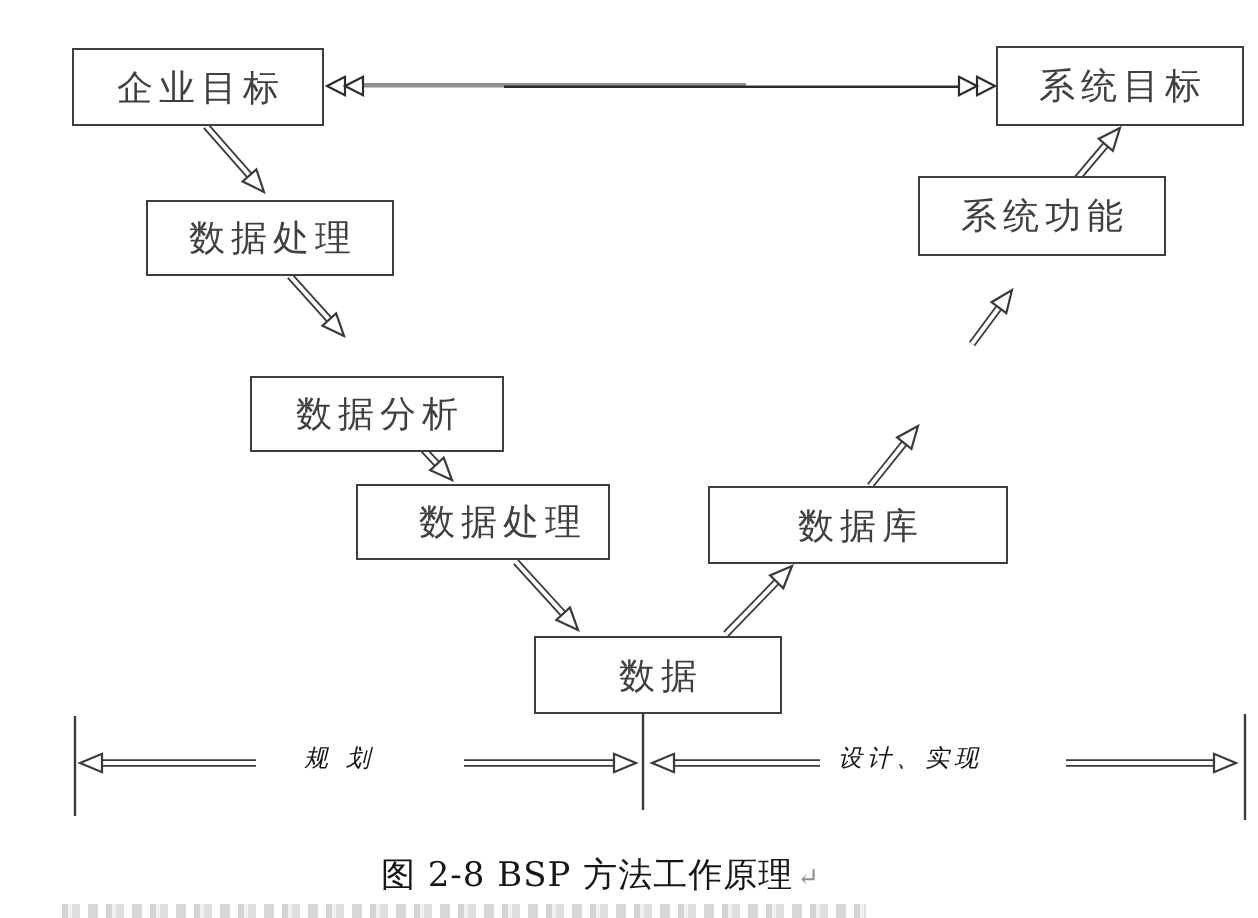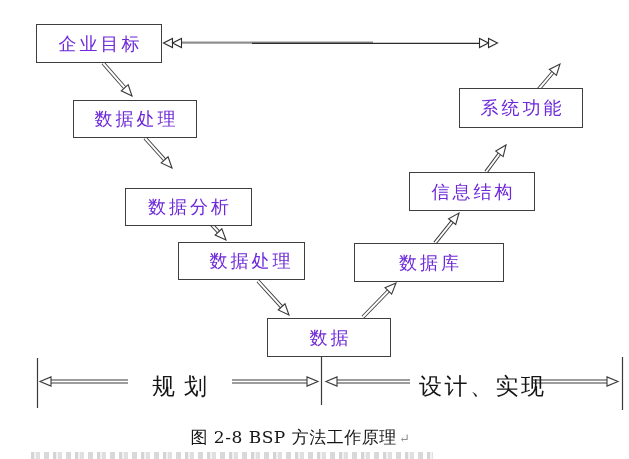--- a/index.html
+++ b/index.html
@@ -6,33 +6,33 @@
   .stage{
     position:relative;width:629px;height:459px;background:#ffffff;
     font-family:"DejaVu Serif", serif;overflow:hidden;
   }
   .stage svg{position:absolute;left:0;top:0;}
   .node{
     position:absolute;box-sizing:border-box;
     border:1px solid #3f3f3f;background:#ffffff;
     display:flex;align-items:center;justify-content:center;
     font-size:18px;letter-spacing:3px;padding-left:3px;
-    color:#6d28d9;white-space:nowrap;
+    color:#404040;white-space:nowrap;
   }
   #n0{left:36px;top:24px;width:126px;height:39px;}
   #n1{left:498px;top:23px;width:124px;height:40px;}
   #n2{left:73px;top:100px;width:124px;height:38px;}
   #n3{left:459px;top:88px;width:124px;height:40px;}
   #n4{left:125px;top:172px;width:127px;height:38px;margin-top:16px;}
   #n5{left:409px;top:172px;width:126px;height:39px;}
   #n6{left:178px;top:242px;width:127px;height:38px;padding-left:20px;}
   #n7{left:342px;top:243px;width:150px;height:39px;margin-left:12px;}
   #n8{left:267px;top:318px;width:124px;height:39px;}
   .phase{
-    position:absolute;font-size:23px;color:#161616;white-space:nowrap;
+    position:absolute;font-size:12px;color:#161616;white-space:nowrap;font-style:italic;
   }
   #phase-left{left:152px;top:371px;letter-spacing:9px;}
   #phase-right{left:419px;top:371px;letter-spacing:2.5px;}
   .caption{
     position:absolute;top:426px;left:300px;transform:translateX(-50%);
     font-size:17px;color:#161616;white-space:nowrap;letter-spacing:0.5px;
   }
   .pmark{color:#8f8f8f;font-size:13px;margin-left:2px;letter-spacing:0;}
   .nextline{
     position:absolute;left:31px;top:452px;width:402px;height:7px;opacity:.8;
@@ -88,24 +88,24 @@
       <line x1="622.5" y1="357" x2="622.5" y2="410" stroke="#3a3a3a" stroke-width="1.2"></line>
       <line x1="180" y1="42.6" x2="373" y2="42.6" stroke="#8f8f8f" stroke-width="2.2"></line>
       <line x1="252" y1="43.4" x2="480" y2="43.4" stroke="#2c2c2c" stroke-width="1.2"></line>
       <polygon points="163.5,43 172.5,38.4 172.5,47.6" fill="#fff" stroke="#2c2c2c" stroke-width="1.1"></polygon>
       <polygon points="172.5,43 181.5,38.4 181.5,47.6" fill="#fff" stroke="#2c2c2c" stroke-width="1.1"></polygon>
       <polygon points="497.5,43 488.5,38.4 488.5,47.6" fill="#fff" stroke="#2c2c2c" stroke-width="1.1"></polygon>
       <polygon points="488.5,43 479.5,38.4 479.5,47.6" fill="#fff" stroke="#2c2c2c" stroke-width="1.1"></polygon>
     </svg>
 
   <div class="node" id="n0">企业目标</div>
+  <div class="node" id="n1">系统目标</div>
   <div class="node" id="n2">数据处理</div>
   <div class="node" id="n3">系统功能</div>
   <div class="node" id="n4">数据分析</div>
-  <div class="node" id="n5">信息结构</div>
   <div class="node" id="n6">数据处理</div>
   <div class="node" id="n7">数据库</div>
   <div class="node" id="n8">数据</div>
 
   <div class="phase" id="phase-left">规划</div>
   <div class="phase" id="phase-right">设计、实现</div>
 
   <div class="caption">
     <span>图 2-8 BSP 方法工作原理</span><span class="pmark">↵</span>
   </div>

